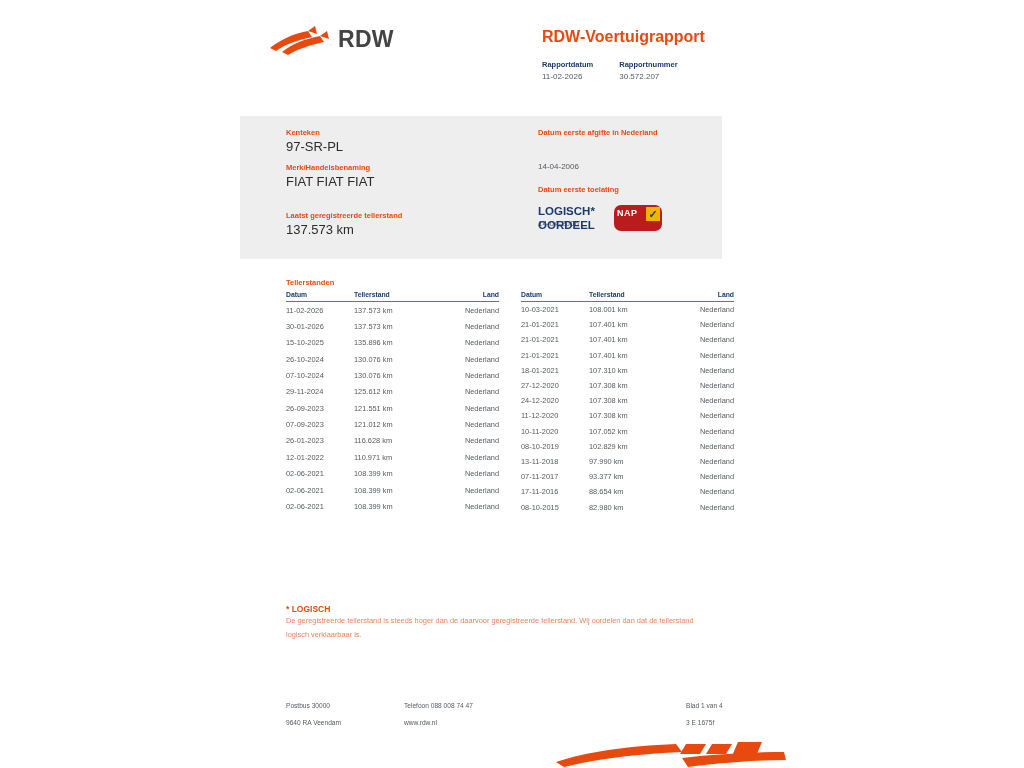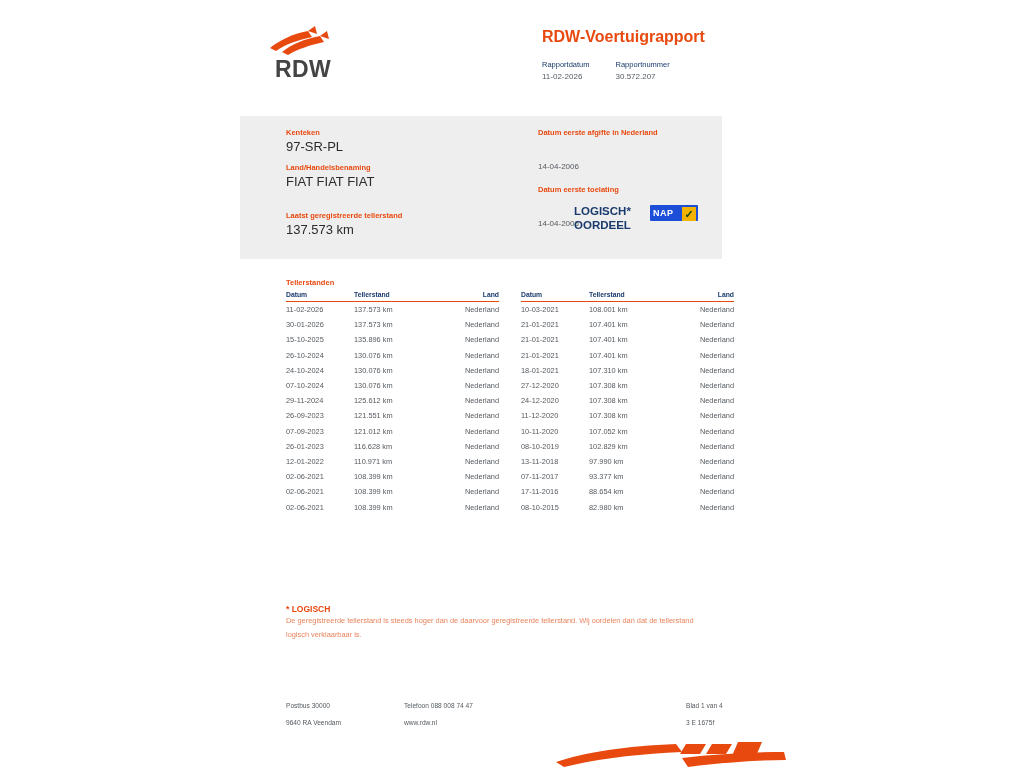--- a/index.html
+++ b/index.html
@@ -20,21 +20,20 @@
   .header {
     position: absolute;
     left: 268px; top: 18px;
     width: 470px; height: 70px;
   }
   .logo-block {
     position: absolute;
     left: 0; top: 4px;
     display: flex;
     align-items: center;
-    flex-direction: column;
   }
   .logo-mark { width: 62px; height: 34px; margin-right: 8px; }
   .logo-text {
     font-size: 23px;
     font-weight: bold;
     color: #444444;
     letter-spacing: 0.3px;
   }
   .report-title {
     position: absolute;
@@ -45,21 +44,21 @@
     white-space: nowrap;
   }
   .meta-row {
     position: absolute;
     left: 274px; top: 42px;
     display: flex;
   }
   .meta-item { margin-right: 26px; }
   .meta-label {
     font-size: 7.5px;
-    font-weight: normal;
+    font-weight: bold;
     color: #1a3a6b;
     margin-bottom: 3px;
     white-space: nowrap;
   }
   .meta-value {
     font-size: 8px;
     color: #555a5f;
     white-space: nowrap;
   }
 
@@ -89,36 +88,35 @@
     font-size: 8px;
     color: #555a5f;
     white-space: nowrap;
     margin-top: 25px;
   }
   .verdict {
     position: absolute;
     left: 298px; top: 88px;
     display: flex;
     align-items: flex-start;
-    margin-left: 36px;
   }
   .verdict-text {
     font-size: 11.5px;
     font-weight: bold;
     color: #1a3a6b;
     line-height: 14px;
     width: 72px;
   }
   .nap-badge {
     margin-left: 4px;
     margin-top: 1px;
-    width: 48px; height: 16px;
-    background: #1d4ed8;
+    width: 48px; height: 26px;
+    background: #b91c1c;
     position: relative;
-    border-radius: 1px;
+    border-radius: 7px;
   }
   .nap-badge .nap-label {
     position: absolute;
     left: 3px; top: 3px;
     font-size: 9px;
     font-weight: bold;
     color: #ffffff;
     letter-spacing: 0.5px;
   }
   .nap-badge .nap-check {
@@ -241,21 +239,21 @@
     </div>
   </div>
 
   <div class="panel">
     <div class="panel-left">
       <div class="field">
         <div class="field-label">Kenteken</div>
         <div class="field-value-lg">97-SR-PL</div>
       </div>
       <div class="field">
-        <div class="field-label">Land/Handelsbenaming</div>
+        <div class="field-label">Merk/Handelsbenaming</div>
         <div class="field-value-lg">FIAT FIAT FIAT</div>
       </div>
       <div class="field" style="margin-top:22px;">
         <div class="field-label">Laatst geregistreerde tellerstand</div>
         <div class="field-value-lg">137.573 km</div>
       </div>
     </div>
     <div class="panel-right">
       <div class="field">
         <div class="field-label">Datum eerste afgifte in Nederland</div>
@@ -309,25 +307,20 @@
               <td>15-10-2025</td>
               <td>135.896 km</td>
               <td class="right">Nederland</td>
             </tr>
             <tr>
               <td>26-10-2024</td>
               <td>130.076 km</td>
               <td class="right">Nederland</td>
             </tr>
             <tr>
-              <td>24-10-2024</td>
-              <td>130.076 km</td>
-              <td class="right">Nederland</td>
-            </tr>
-            <tr>
               <td>07-10-2024</td>
               <td>130.076 km</td>
               <td class="right">Nederland</td>
             </tr>
             <tr>
               <td>29-11-2024</td>
               <td>125.612 km</td>
               <td class="right">Nederland</td>
             </tr>
             <tr>

